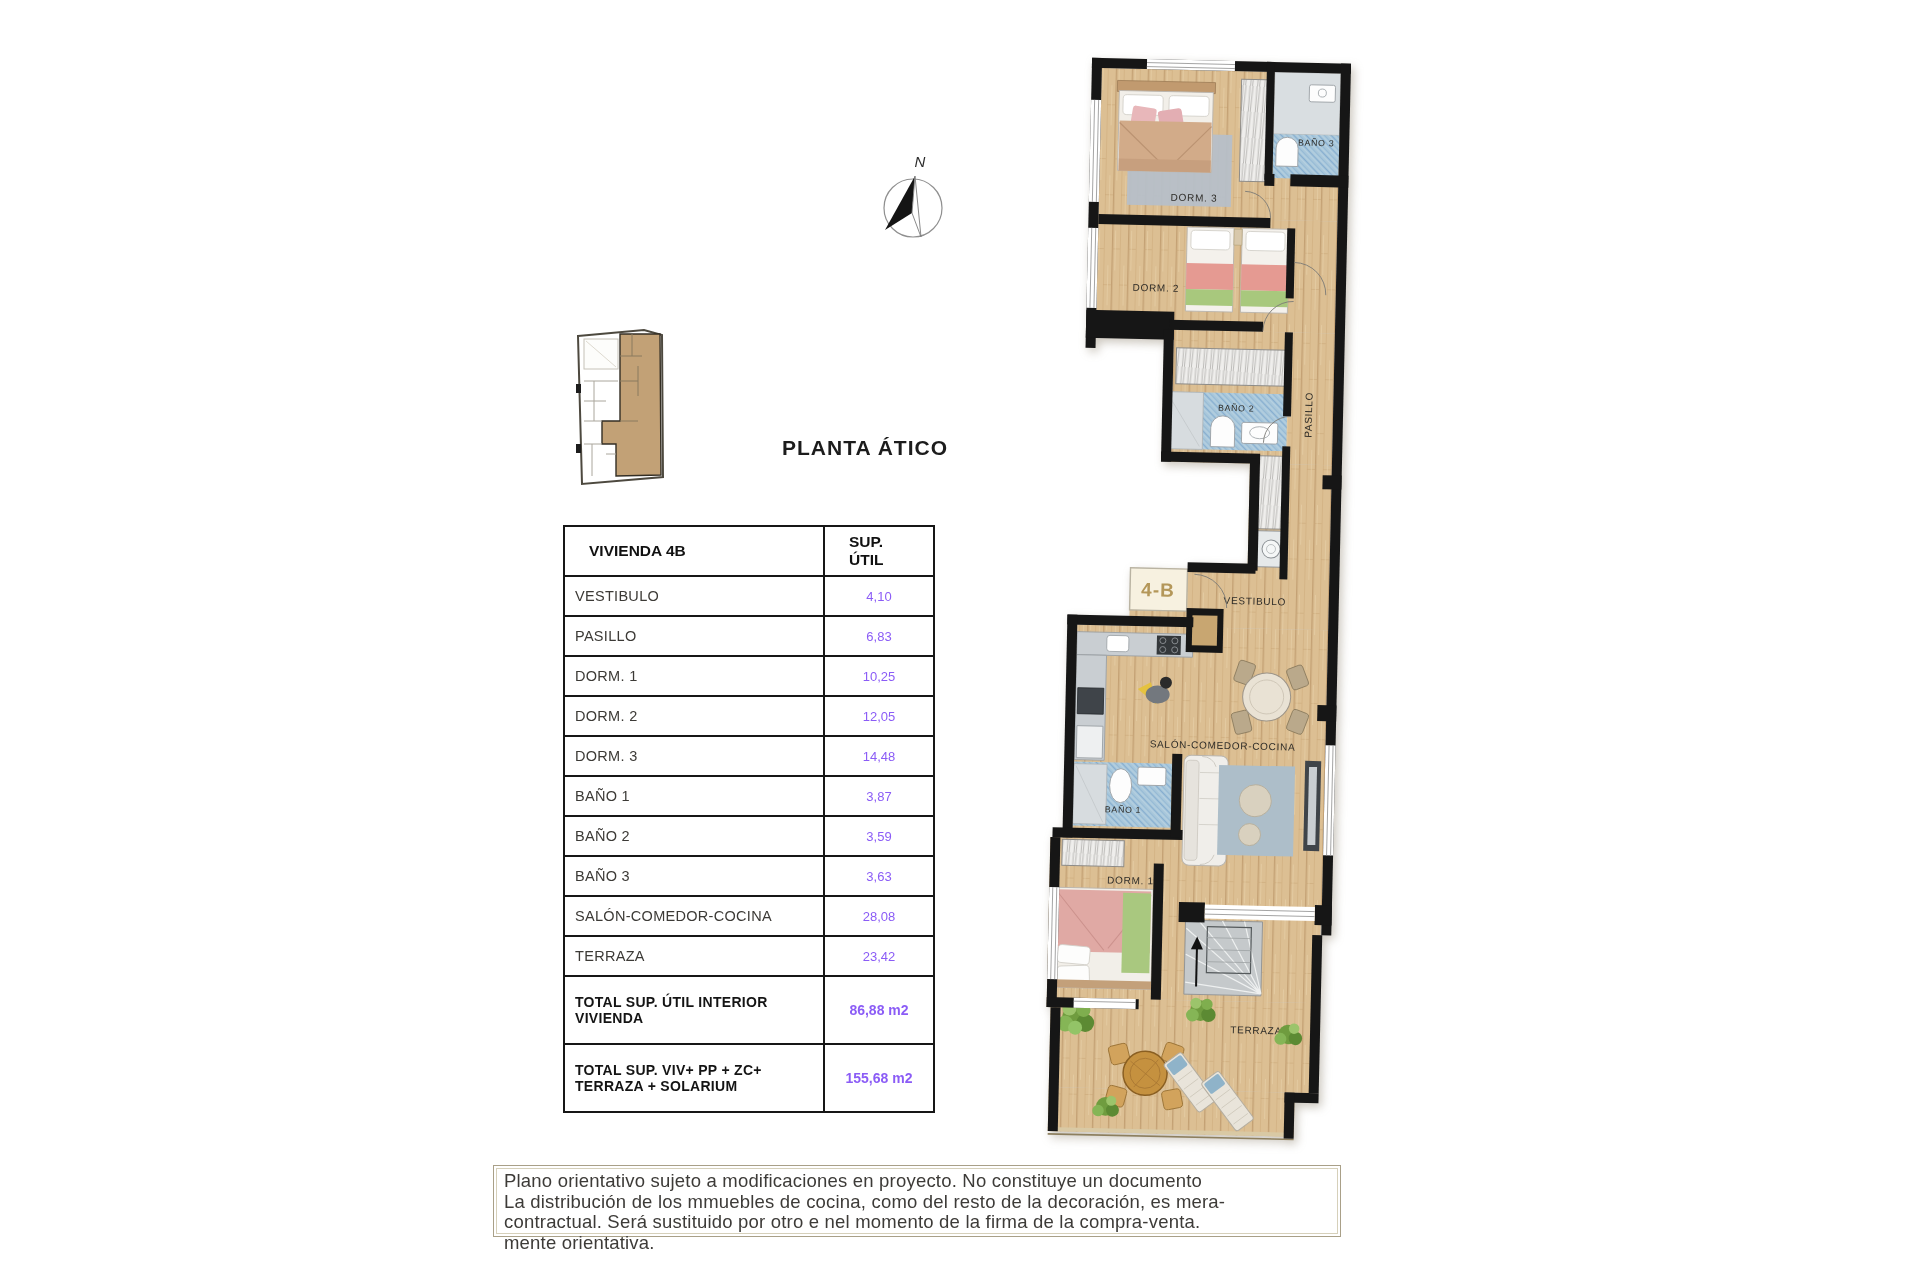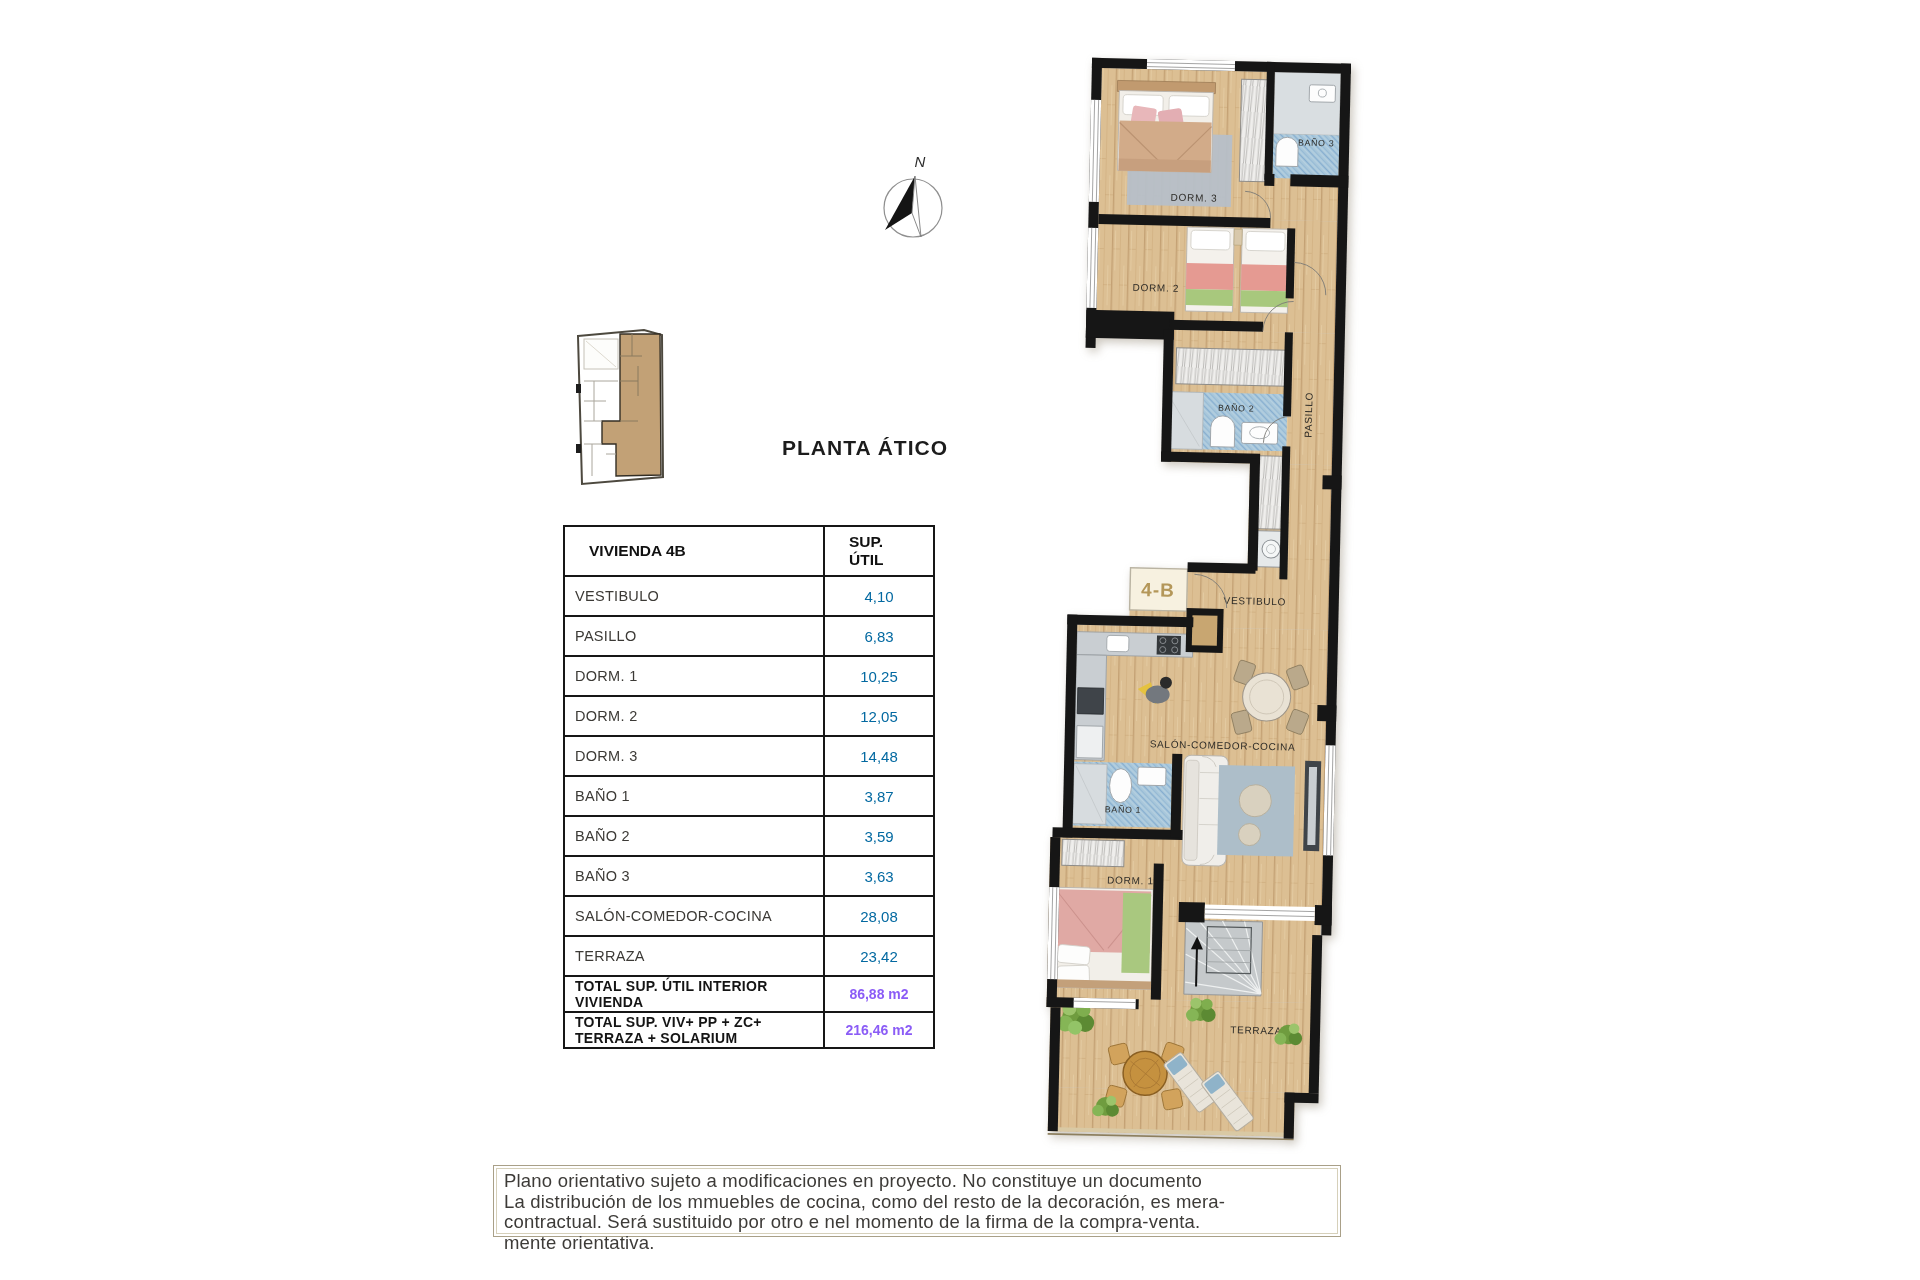--- a/index.html
+++ b/index.html
@@ -8,23 +8,23 @@
   .abs{position:absolute;}
 
   
   #plan-title{left:782px;top:436px;font-size:21px;font-weight:bold;letter-spacing:1px;color:#1c1c1c;}
 
   
   #area-table{left:563px;top:525px;border-collapse:collapse;table-layout:fixed;background:#fff;}
   #area-table td,#area-table th{border:2px solid #161616;vertical-align:middle;}
   #area-table th{font-size:15.5px;font-weight:bold;text-align:left;padding:6px 24px;color:#111;height:23px;}
   #area-table td.lab{width:238px;font-size:14.5px;padding:4px 10px;color:#3c3a36;letter-spacing:.3px;}
-  #area-table td.val{width:106px;text-align:center;font-size:15px;color:#0369a1;}
+  #area-table td.val{width:106px;text-align:center;font-size:13px;color:#8b5cf6;}
   #area-table tr.r td{height:30px;}
-  #area-table tr.t td.lab{font-weight:bold;font-size:14px;color:#141414;line-height:16px;padding:0 10px;height:34px;}
+  #area-table tr.t td.lab{font-weight:bold;font-size:14px;color:#141414;line-height:16px;padding:16px 10px;height:34px;}
   #area-table tr.t td.val{font-weight:bold;font-size:14px;color:#8b5cf6;border-radius:11px;}
 
   
   #disclaimer{left:493px;top:1165px;width:848px;height:72px;border:1px solid #a9a088;
       box-shadow:inset 0 0 0 2px #ffffff, inset 0 0 0 3px #d6d0ba;
       padding:5px 10px;box-sizing:border-box;font-size:18.5px;line-height:20.5px;color:#3d3b38;letter-spacing:.2px;}
 
   
   text{font-family:"Liberation Sans",sans-serif;}
   .lbl{font-size:10px;fill:#2d2b27;letter-spacing:.7px;text-anchor:middle;}
@@ -107,21 +107,21 @@
     <tr class="r">
           <td class="lab">TERRAZA</td>
           <td class="val">23,42</td>
         </tr>
     <tr class="t">
           <td class="lab">TOTAL SUP. ÚTIL INTERIOR VIVIENDA</td>
           <td class="val">86,88 m2</td>
         </tr>
     <tr class="t">
           <td class="lab">TOTAL SUP. VIV+ PP + ZC+ TERRAZA + SOLARIUM</td>
-          <td class="val">216,46 m2</td>
+          <td class="val">155,68 m2</td>
         </tr>
   </tbody>
     </table>
 
   <svg class="abs" id="floorplan-svg" style="left:1020px;top:45px;" width="380" height="1122" viewBox="0 0 380 1122">
     <defs>
       <pattern id="wood" width="16" height="90" patternUnits="userSpaceOnUse">
         <rect width="16" height="90" fill="#dcbf93"></rect>
         <rect x="0" width="1.4" height="90" fill="#c4a174"></rect>
         <rect x="8" width="0.9" height="90" fill="#d1b081" opacity="0.85"></rect>

